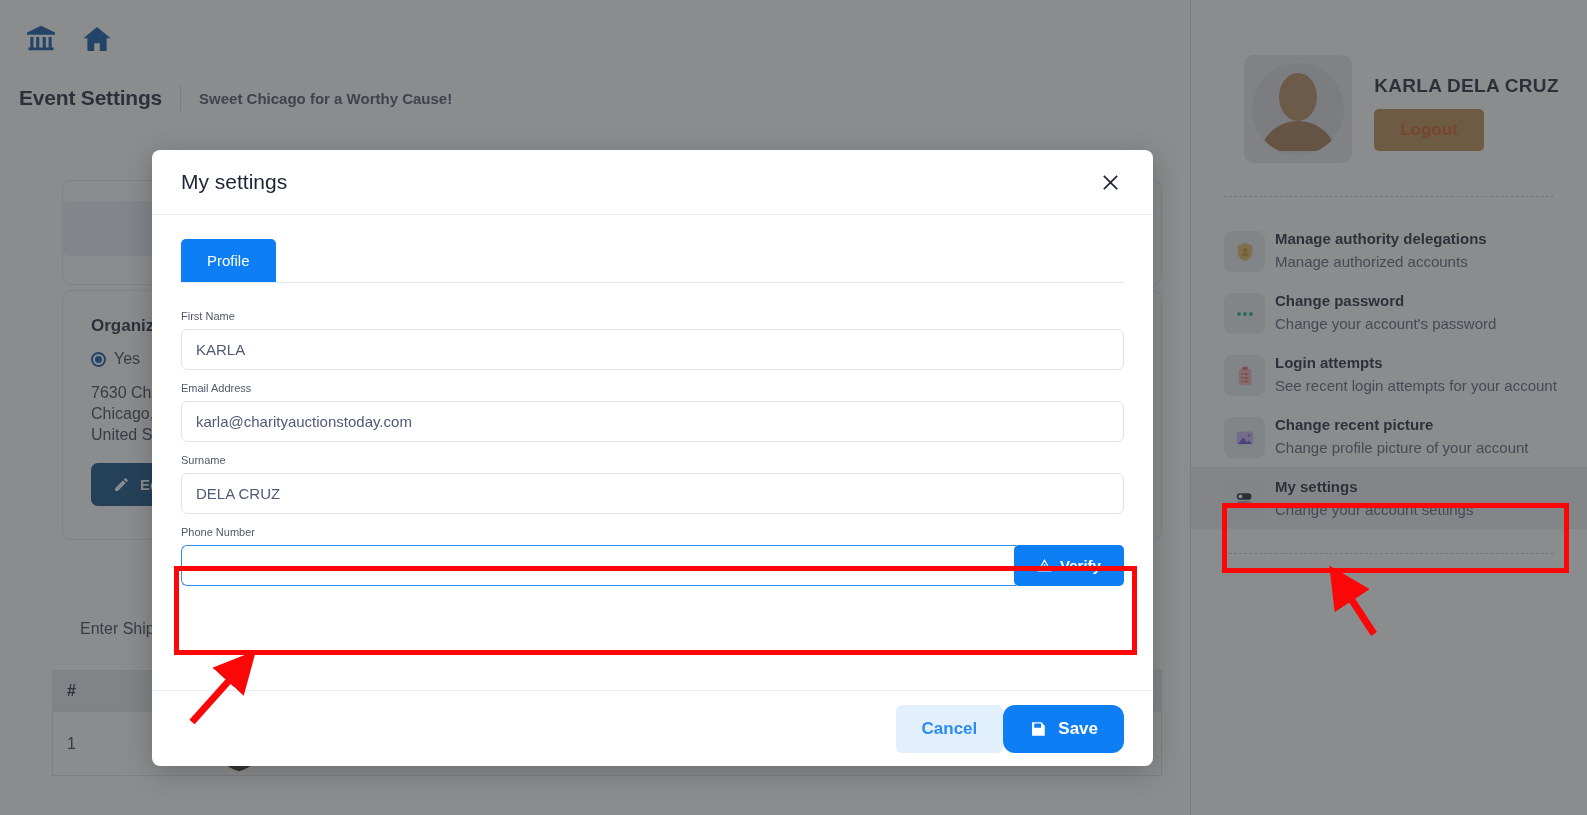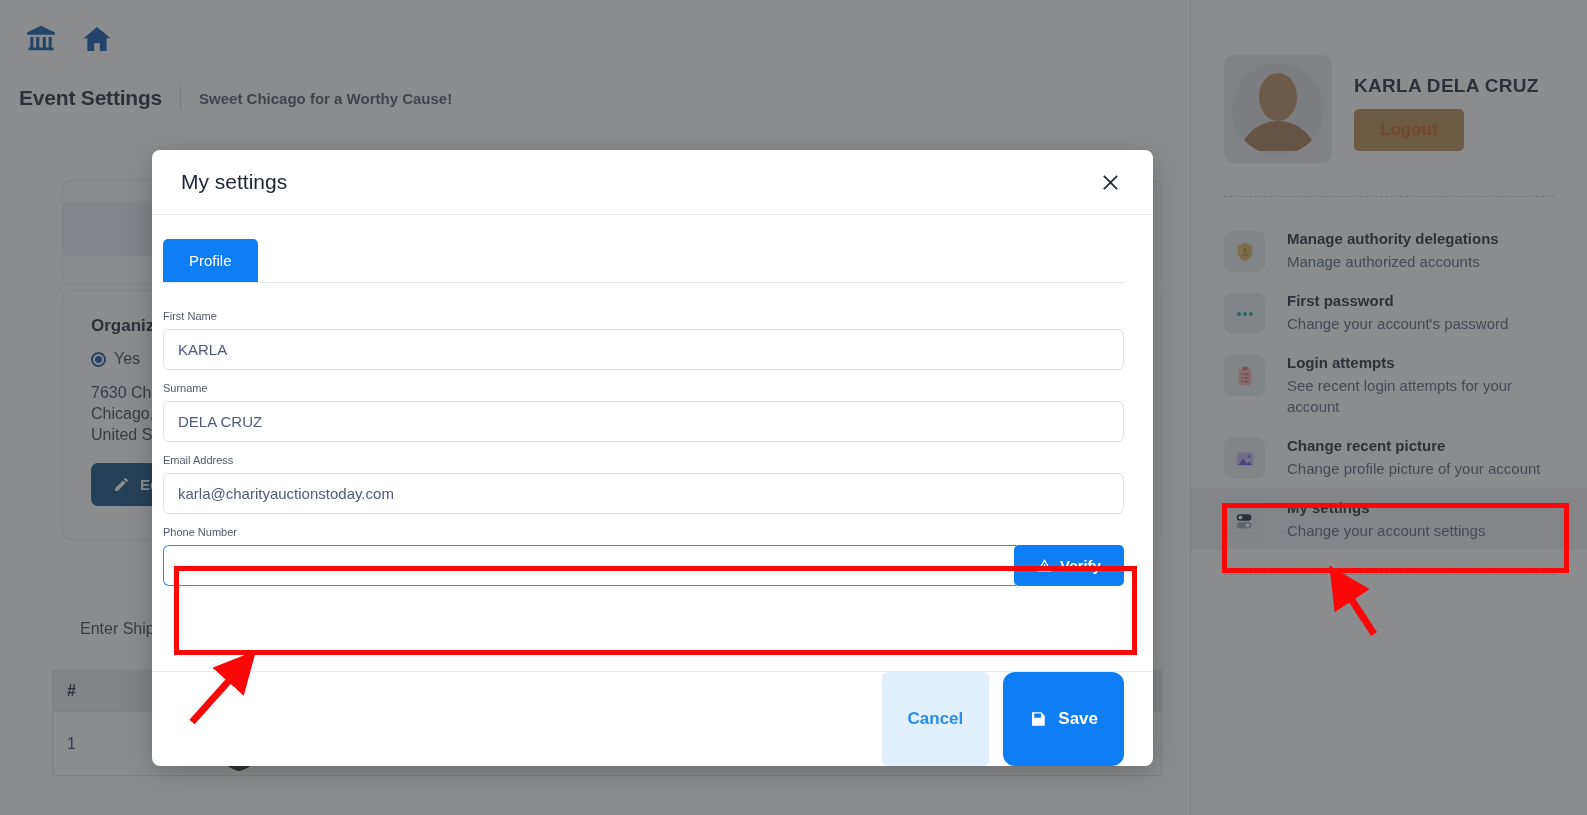--- a/index.html
+++ b/index.html
@@ -88,38 +88,38 @@
 
   
   #right-panel {
     position:absolute; right:0; top:0; width:397px; height:815px;
     background:#ffffff; border-left:1px solid #d9dbe0; z-index:30;
   }
   #right-dim {
     position:absolute; right:0; top:0; width:397px; height:815px;
     background:rgba(54,56,60,0.58); z-index:45; pointer-events:none;
   }
-  .profile-row { display:flex; align-items:flex-start; gap:22px; padding:55px 8px 0 33px; }
+  .profile-row { display:flex; align-items:flex-start; gap:22px; padding:55px 8px 0 33px;justify-content:center; }
   .avatar {
     width:108px; height:108px; border-radius:10px; background:#e7e8ea;
     overflow:hidden; position:relative; flex:none;
   }
   .avatar svg { width:108px; height:108px; display:block; }
   .profile-meta { padding-top:20px; }
   .profile-name { font-size:19px; font-weight:bold; color:#1d2435; letter-spacing:.3px; }
   .logout-btn {
     margin-top:12px; background:#bb8a4d; color:#d2581b; font-weight:bold;
     font-size:17px; padding:11px 26px; border:none; border-radius:5px; cursor:pointer;
     font-family:"Liberation Sans", sans-serif;
   }
   .panel-div { margin:33px 33px 0 33px; border-top:1px dashed #c9ccd2; }
 
   .panel-list { margin-top:22px; }
   .panel-item {
-    display:flex; gap:22px; padding:9px 20px 9px 33px; align-items:flex-start;
+    display:flex; gap:10px; padding:9px 20px 9px 33px; align-items:flex-start;
     cursor:pointer; position:relative;
   }
   .panel-item.selected { background:#efeff1; }
   .pi-icon {
     width:41px; height:41px; border-radius:8px; background:#eceef1; flex:none;
     display:flex; align-items:center; justify-content:center; margin-top:3px;
   }
   .pi-icon svg { width:22px; height:22px; }
   .pi-text { padding-top:1px; }
   .pi-title { font-size:15px; font-weight:bold; color:#1d2435; line-height:20px; }
@@ -134,21 +134,21 @@
     display:flex; flex-direction:column;
   }
   .modal-head {
     height:65px; display:flex; align-items:center; justify-content:space-between;
     padding:0 29px; border-bottom:1px solid #e9ebef;
   }
   .modal-title { font-size:21px; color:#1d2435; }
   .close-x { width:28px; height:28px; display:flex; align-items:center; justify-content:center; cursor:pointer; }
   .close-x svg { width:19px; height:19px; stroke:#262b38; stroke-width:1.9; fill:none; }
 
-  .modal-body { flex:1; padding:24px 29px 0 11px; position:relative; }
+  .modal-body { flex:1; padding:24px 29px 0 29px; position:relative; }
   .tabs { display:flex; border-bottom:1px solid #e4e7ec; }
   .tab {
     background:#0d7ef4; color:#ffffff; font-size:15px;
     padding:13px 26px; border-radius:5px 5px 0 0; cursor:pointer;
     border:none; font-family:"Liberation Sans", sans-serif;
   }
 
   .form { padding-top:27px; }
   .fgroup { margin-bottom:12px; }
   .flabel { font-size:11px; color:#505869; margin-bottom:7px; display:block; }
@@ -166,22 +166,22 @@
     font-family:"Liberation Sans", sans-serif; outline:none; background:#fff;
   }
   .verify-btn {
     width:110px; background:#0d7ef4; color:#fff; border:none; border-radius:5px;
     font-size:15px; font-weight:bold; display:flex; align-items:center; justify-content:center;
     gap:8px; cursor:pointer; font-family:"Liberation Sans", sans-serif; margin-left:-2px;
   }
   .verify-btn svg { width:15px; height:15px; stroke:#fff; fill:none; stroke-width:1.7; }
 
   .modal-foot {
-    height:95px; border-top:1px solid #e9ebef; display:flex;
-    justify-content:flex-end; gap:14px; padding:0 29px;
+    height:76px; border-top:1px solid #e9ebef; display:flex;
+    align-items:center; justify-content:flex-end; gap:0; padding:0 29px;
   }
   .btn-cancel {
     background:#e2effd; color:#2b8cf0; font-size:17px; font-weight:bold;
     padding:14px 26px; border:none; border-radius:6px; cursor:pointer;
     font-family:"Liberation Sans", sans-serif;
   }
   .btn-save {
     background:#0d7ef4; color:#fff; font-size:17px; font-weight:bold;
     padding:14px 26px; border:none; border-radius:12px; cursor:pointer;
     display:flex; align-items:center; gap:11px;
@@ -331,21 +331,21 @@
 
     <div class="panel-item">
       <span class="pi-icon">
         <svg viewBox="0 0 24 24">
             <circle cx="5.5" cy="12" r="2.1" fill="#1fae8b"></circle>
             <circle cx="12" cy="12" r="2.1" fill="#1fae8b"></circle>
             <circle cx="18.5" cy="12" r="2.1" fill="#1fae8b"></circle>
           </svg>
       </span>
       <span class="pi-text">
-        <span class="pi-title">First password</span>
+        <span class="pi-title">Change password</span>
         <span class="pi-sub" style="display:block">Change your account's password</span>
       </span>
     </div>
 
     <div class="panel-item">
       <span class="pi-icon">
         <svg viewBox="0 0 24 24">
             <rect x="5" y="4" width="14" height="18" rx="2" fill="#f0b6b6"></rect>
             <rect x="9" y="2" width="6" height="3.4" rx="1.2" fill="#e86a6a"></rect>
             <g fill="#e86a6a">
@@ -418,27 +418,27 @@
     </div>
 
     <div class="form">
 
       <div class="fgroup">
         <label class="flabel">First Name</label>
         <input class="finput" type="text" value="KARLA" style="">
       </div>
 
       <div class="fgroup">
+        <label class="flabel">Email Address</label>
+        <input class="finput" type="text" value="karla@charityauctionstoday.com" style="">
+      </div>
+
+      <div class="fgroup">
         <label class="flabel">Surname</label>
         <input class="finput" type="text" value="DELA CRUZ" style="">
-      </div>
-
-      <div class="fgroup">
-        <label class="flabel">Email Address</label>
-        <input class="finput" type="text" value="karla@charityauctionstoday.com" style="">
       </div>
 
       <div class="fgroup phone">
         <label class="flabel">Phone Number</label>
         <div class="phone-row">
           <input class="phone-input" type="text" value="" style="">
           <button class="verify-btn">
             <svg viewBox="0 0 20 20">
                 <path d="M10 3 18 17H2L10 3z"></path>
                 <path d="M10 8.2v3.4M10 13.6v.9"></path>

